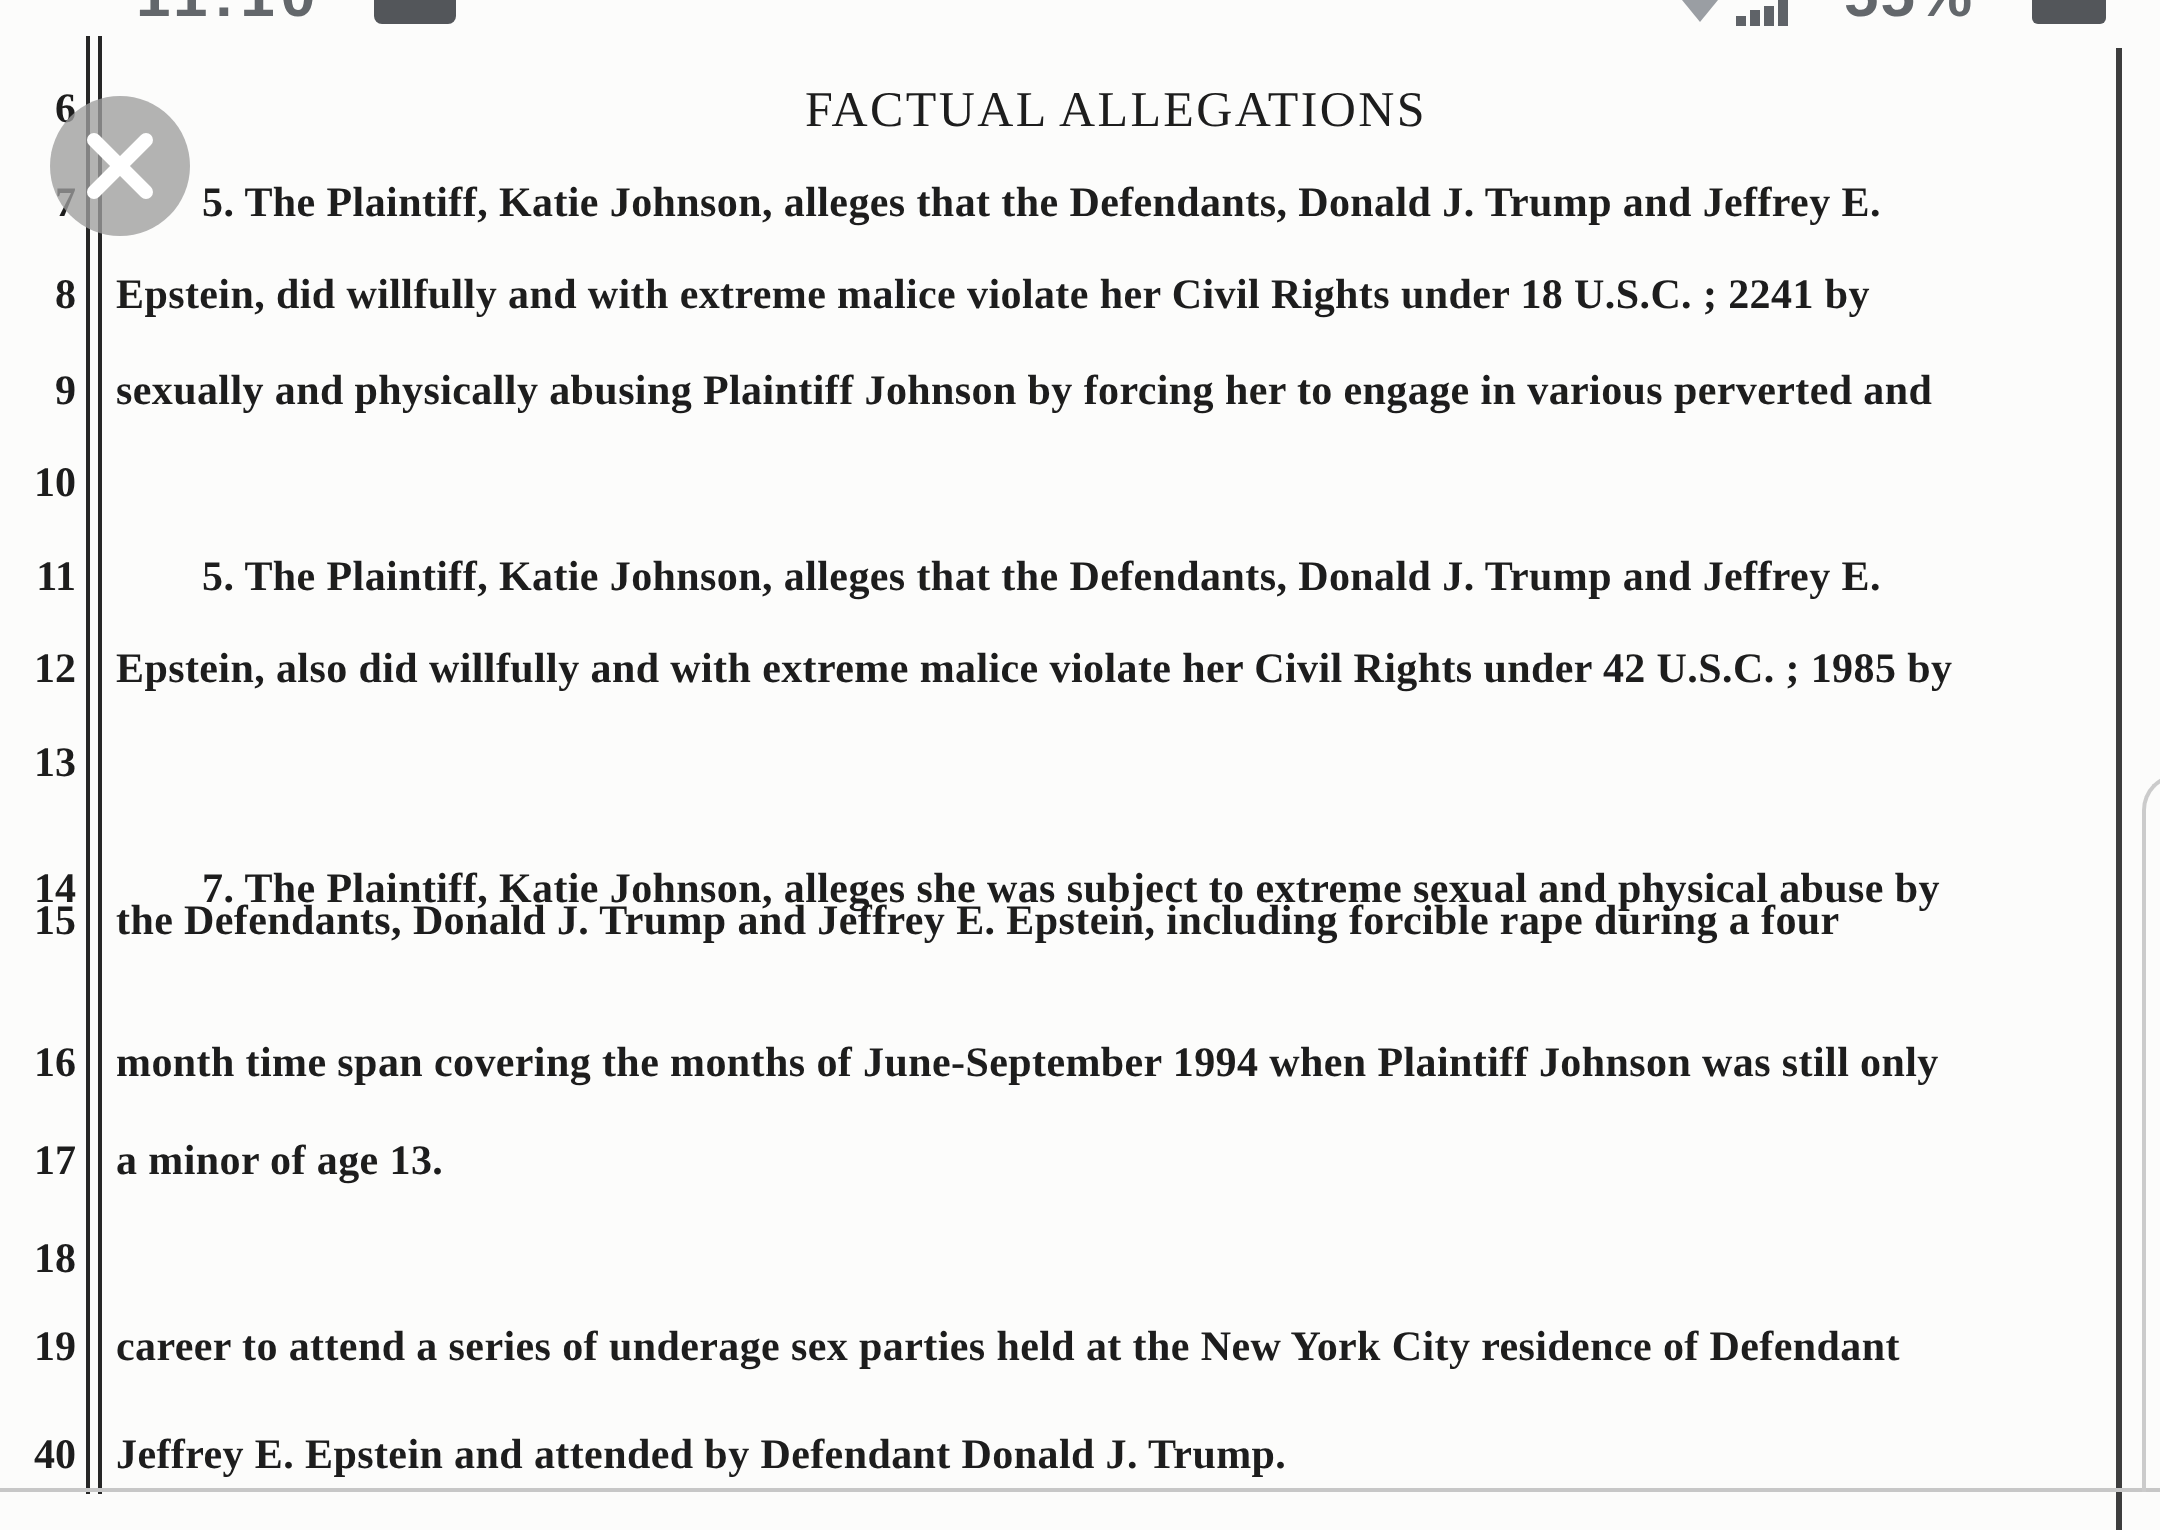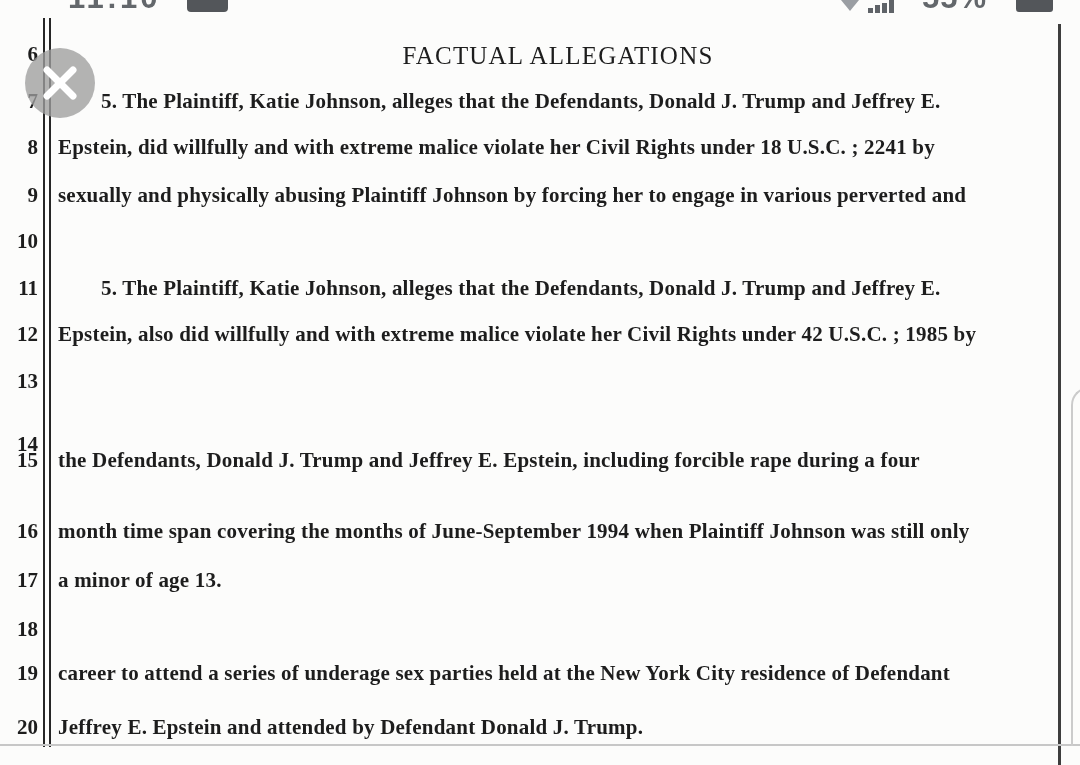--- a/index.html
+++ b/index.html
@@ -141,20 +141,21 @@
   </div>
 <div class="row" style="top:322px">
     <span class="num">12</span>
     <span class="txt">Epstein, also did willfully and with extreme malice violate her Civil Rights under 42 U.S.C. ; 1985 by</span>
   </div>
 <div class="row" style="top:369px">
     <span class="num">13</span>
   </div>
 <div class="row indent" style="top:432px">
     <span class="num">14</span>
+    <span class="txt">7.  The Plaintiff, Katie Johnson, alleges she was subject to extreme sexual and physical abuse by</span>
   </div>
 <div class="row" style="top:448px">
     <span class="num">15</span>
     <span class="txt">the Defendants, Donald J. Trump and Jeffrey E. Epstein, including forcible rape during a four</span>
   </div>
 <div class="row" style="top:519px">
     <span class="num">16</span>
     <span class="txt">month time span covering the months of June-September 1994 when Plaintiff Johnson was still only</span>
   </div>
 <div class="row" style="top:568px">
@@ -162,21 +163,21 @@
     <span class="txt">a minor of age 13.</span>
   </div>
 <div class="row indent" style="top:617px">
     <span class="num">18</span>
   </div>
 <div class="row" style="top:661px">
     <span class="num">19</span>
     <span class="txt">career to attend a series of underage sex parties held at the New York City residence of Defendant</span>
   </div>
 <div class="row" style="top:715px">
-    <span class="num">20</span>
+    <span class="num">40</span>
     <span class="txt">Jeffrey E. Epstein and attended by Defendant Donald J. Trump.</span>
   </div>
 
 <div class="close-btn">
   <svg width="38" height="38" viewBox="0 0 38 38">
     <line x1="6" y1="6" x2="32" y2="32" stroke="#ffffff" stroke-width="7" stroke-linecap="round"></line>
     <line x1="32" y1="6" x2="6" y2="32" stroke="#ffffff" stroke-width="7" stroke-linecap="round"></line>
   </svg>
 </div>
 

